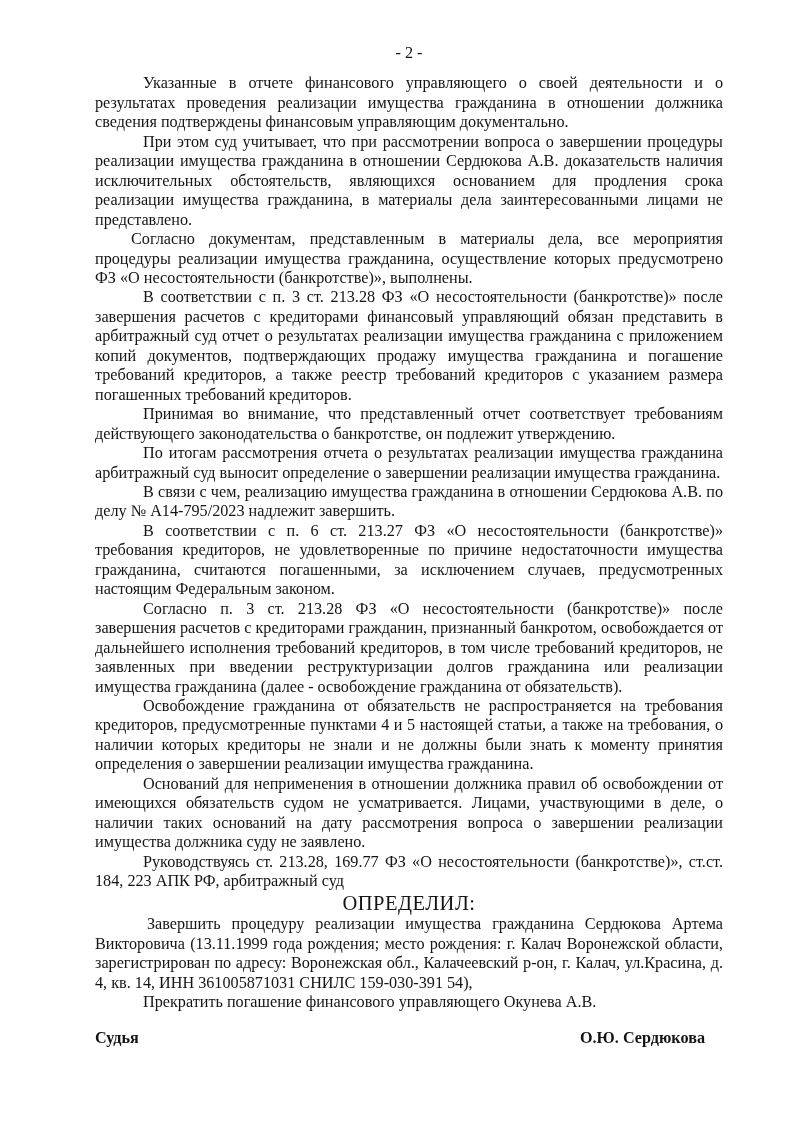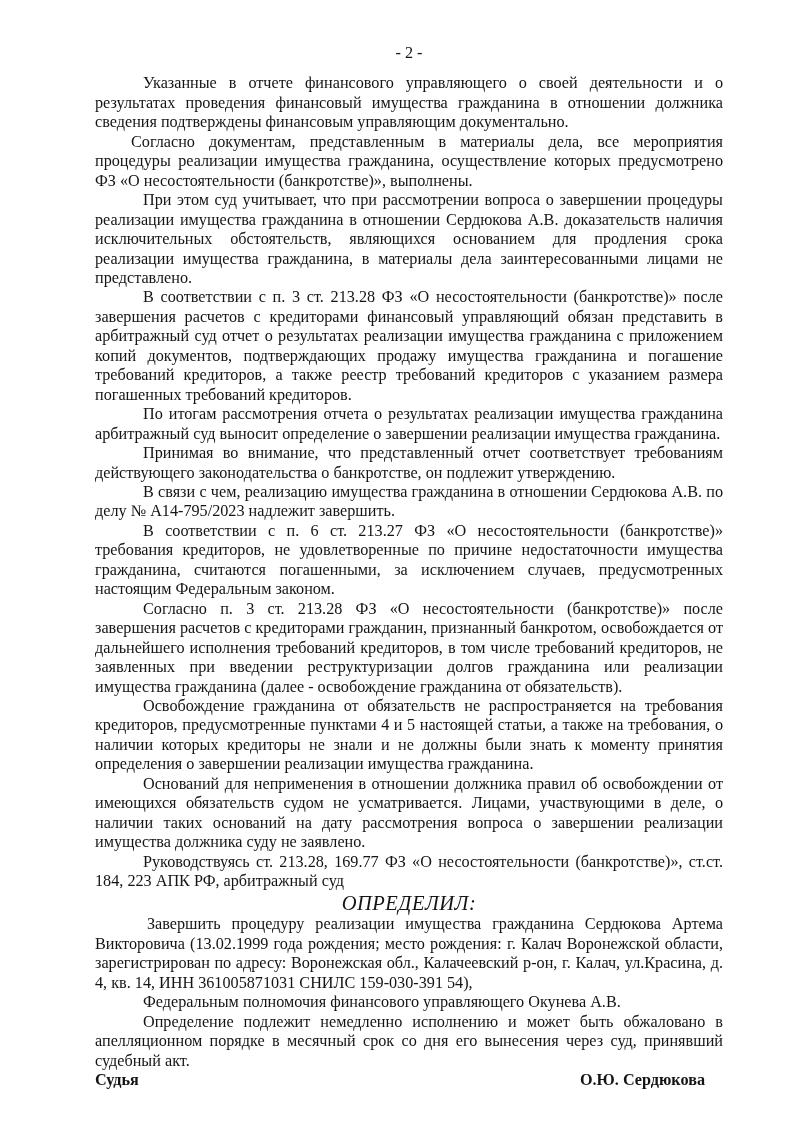--- a/index.html
+++ b/index.html
@@ -6,45 +6,44 @@
   body { width: 800px; height: 1131px; position: relative; overflow: hidden; }
   .page {
     position: absolute; left: 95px; top: 44px; width: 628px;
     font-family: "Liberation Serif", "DejaVu Serif", serif;
     font-size: 16.2px; line-height: 19.45px; color: #141414;
   }
   .page-num { text-align: center; margin-bottom: 11px; }
   .p { text-align: justify; text-indent: 48px; margin: 0; hyphens: none; }
   .p.i2 { text-indent: 36px; }
   .p.i3 { text-indent: 52px; }
-  .heading { text-align: center; font-size: 20.5px; line-height: 22px; letter-spacing: 0.5px; margin: 1px 0 1px 0; font-style: italic; }
-  .sign { display: flex; justify-content: space-between; font-weight: bold; margin-top: 0; padding-right: 18px; gap: 32px; }
+  .heading { text-align: center; font-size: 20.5px; line-height: 22px; letter-spacing: 0.5px; margin: 1px 0 1px 0; }
+  .sign { display: flex; justify-content: space-between; font-weight: bold; margin-top: 16px; padding-right: 18px; gap: 32px; }
 </style>
 </head>
 <body>
 
 <div class="page">
   <div class="page-num">- 2 -</div>
 
-  <p class="p">Указанные в отчете финансового управляющего  о своей деятельности и о результатах проведения финансовый имущества гражданина в отношении должника сведения подтверждены финансовым управляющим документально.</p>
+  <p class="p">Указанные в отчете финансового управляющего  о своей деятельности и о результатах проведения реализации имущества гражданина в отношении должника сведения подтверждены финансовым управляющим документально.</p>
+  <p class="p">При этом суд учитывает, что при рассмотрении вопроса о завершении процедуры реализации имущества гражданина в отношении Сердюкова А.В.  доказательств наличия исключительных обстоятельств, являющихся основанием для продления срока реализации имущества гражданина, в материалы дела заинтересованными лицами не представлено.</p>
   <p class="p i2">Согласно документам, представленным в материалы дела, все мероприятия процедуры реализации имущества гражданина, осуществление которых предусмотрено ФЗ «О несостоятельности (банкротстве)», выполнены.</p>
-  <p class="p">При этом суд учитывает, что при рассмотрении вопроса о завершении процедуры реализации имущества гражданина в отношении Сердюкова А.В.  доказательств наличия исключительных обстоятельств, являющихся основанием для продления срока реализации имущества гражданина, в материалы дела заинтересованными лицами не представлено.</p>
   <p class="p">В соответствии с п. 3 ст. 213.28 ФЗ «О несостоятельности (банкротстве)» после завершения расчетов с кредиторами финансовый управляющий обязан представить в арбитражный суд отчет о результатах реализации имущества гражданина с приложением копий документов, подтверждающих продажу имущества гражданина и погашение требований кредиторов, а также реестр требований кредиторов с указанием размера погашенных требований кредиторов.</p>
+  <p class="p">Принимая во внимание, что представленный отчет соответствует требованиям действующего законодательства о банкротстве, он подлежит утверждению.</p>
   <p class="p">По итогам рассмотрения отчета о результатах реализации имущества гражданина арбитражный суд выносит определение о завершении реализации имущества гражданина.</p>
-  <p class="p">Принимая во внимание, что представленный отчет соответствует требованиям действующего законодательства о банкротстве, он подлежит утверждению.</p>
   <p class="p">В связи с чем, реализацию имущества гражданина в отношении  Сердюкова А.В. по делу № А14-795/2023  надлежит завершить.</p>
   <p class="p">В соответствии с п. 6 ст. 213.27 ФЗ «О несостоятельности (банкротстве)» требования кредиторов, не удовлетворенные по причине недостаточности имущества гражданина, считаются погашенными, за исключением случаев, предусмотренных настоящим Федеральным законом.</p>
   <p class="p">Согласно п. 3 ст. 213.28   ФЗ «О несостоятельности (банкротстве)» после завершения расчетов с кредиторами гражданин, признанный банкротом, освобождается от дальнейшего исполнения требований кредиторов, в том числе требований кредиторов, не заявленных при введении реструктуризации долгов гражданина или реализации имущества гражданина (далее - освобождение гражданина от обязательств).</p>
   <p class="p">Освобождение гражданина от обязательств не распространяется на требования кредиторов, предусмотренные пунктами 4 и 5 настоящей статьи, а также на требования, о наличии которых кредиторы не знали и не должны были знать к моменту принятия определения о завершении реализации имущества гражданина.</p>
   <p class="p">Оснований для  неприменения в отношении должника правил об освобождении от имеющихся обязательств судом  не усматривается. Лицами, участвующими в деле, о наличии таких оснований на дату рассмотрения вопроса о завершении реализации имущества должника суду не заявлено.</p>
   <p class="p">Руководствуясь ст. 213.28, 169.77 ФЗ «О несостоятельности (банкротстве)», ст.ст. 184, 223 АПК РФ, арбитражный суд</p>
 
   <div class="heading">ОПРЕДЕЛИЛ:</div>
 
-  <p class="p i3">Завершить процедуру реализации имущества гражданина Сердюкова Артема Викторовича (13.02.1999 года рождения; место рождения: г. Калач Воронежской области, зарегистрирован по адресу: Воронежская обл., Калачеевский р-он, г. Калач, ул.Красина, д. 4, кв. 14, ИНН 361005871031 СНИЛС 159-030-391 54),</p>
-  <p class="p">Федеральным полномочия финансового управляющего   Окунева А.В.</p>
-  <p class="p">Определение подлежит немедленно исполнению и может быть обжаловано в апелляционном порядке в месячный  срок со дня его вынесения через суд, принявший судебный акт.</p>
+  <p class="p i3">Завершить процедуру реализации имущества гражданина Сердюкова Артема Викторовича (13.11.1999 года рождения; место рождения: г. Калач Воронежской области, зарегистрирован по адресу: Воронежская обл., Калачеевский р-он, г. Калач, ул.Красина, д. 4, кв. 14, ИНН 361005871031 СНИЛС 159-030-391 54),</p>
+  <p class="p">Прекратить погашение финансового управляющего   Окунева А.В.</p>
 
   <div class="sign">
     <span>Судья</span>
     <span>О.Ю. Сердюкова</span>
   </div>
 </div>
 
 </body></html>

